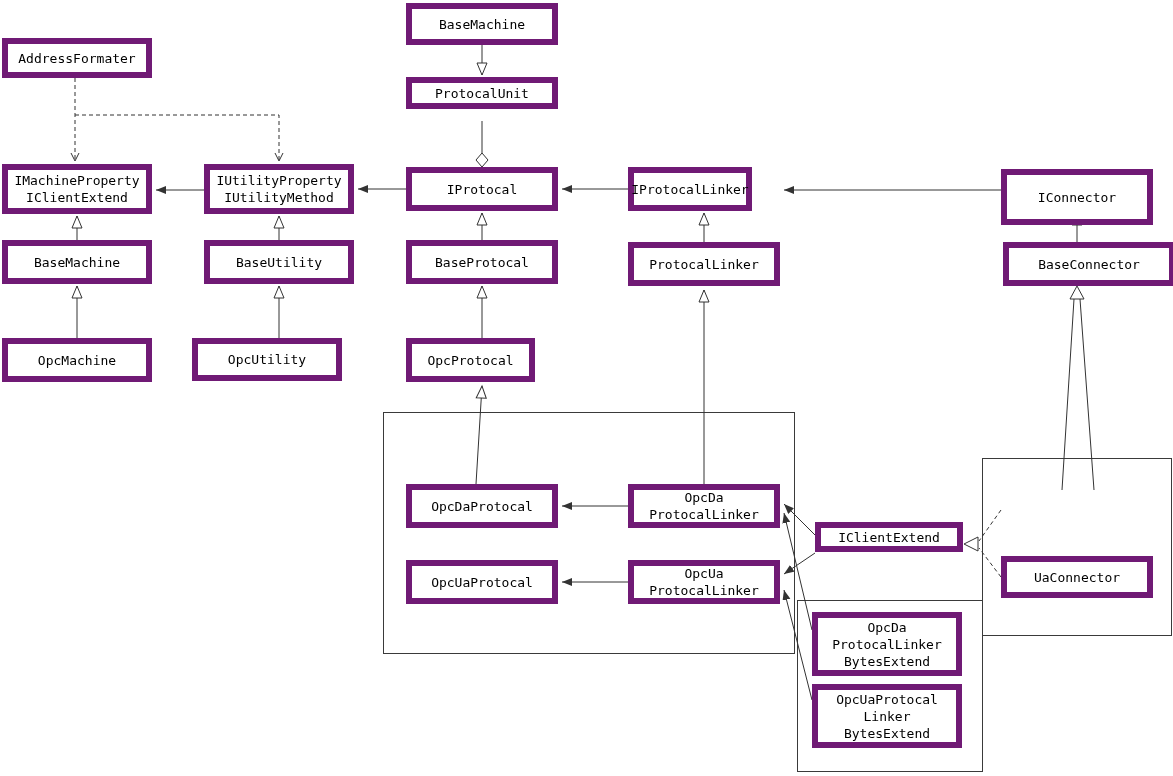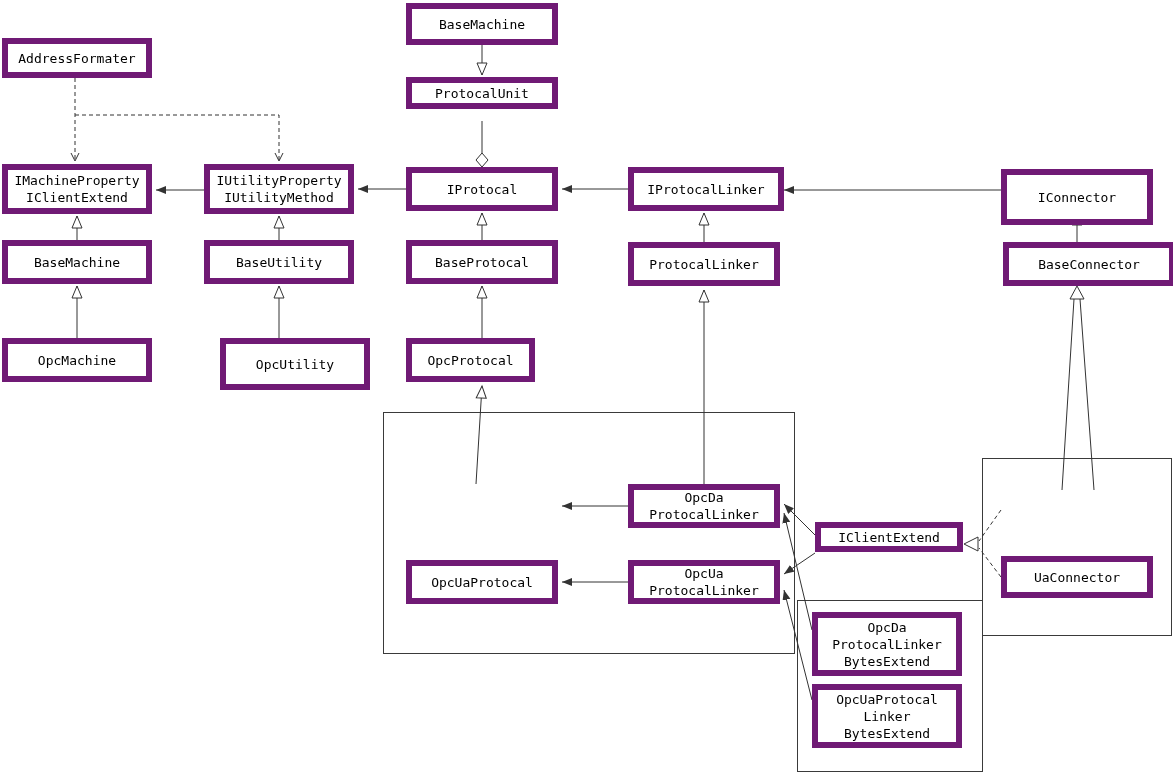--- a/index.html
+++ b/index.html
@@ -131,40 +131,41 @@
   <div class="box" style="left:2px;top:38px;width:150px;height:40px">AddressFormater</div>
 
   <div class="box" style="left:2px;top:164px;width:150px;height:50px">IMachineProperty
 IClientExtend</div>
 
   <div class="box" style="left:204px;top:164px;width:150px;height:50px">IUtilityProperty
 IUtilityMethod</div>
 
   <div class="box" style="left:406px;top:167px;width:152px;height:44px">IProtocal</div>
 
-  <div class="box" style="left:628px;top:167px;width:156px;height:44px">IProtocalLinker</div>
+  <div class="box" style="left:628px;top:167px;width:124px;height:44px">IProtocalLinker</div>
 
   <div class="box" style="left:1001px;top:169px;width:152px;height:56px">IConnector</div>
 
   <div class="box" style="left:2px;top:240px;width:150px;height:44px">BaseMachine</div>
 
   <div class="box" style="left:406px;top:240px;width:152px;height:44px">BaseProtocal</div>
 
   <div class="box" style="left:204px;top:240px;width:150px;height:44px">BaseUtility</div>
 
   <div class="box" style="left:628px;top:242px;width:152px;height:44px">ProtocalLinker</div>
 
   <div class="box" style="left:1003px;top:242px;width:172px;height:44px">BaseConnector</div>
 
   <div class="box" style="left:2px;top:338px;width:150px;height:44px">OpcMachine</div>
 
-  <div class="box" style="left:220px;top:338px;width:150px;height:52px">OpcUtility</div>
+  <div class="box" style="left:192px;top:338px;width:150px;height:43px">OpcUtility</div>
 
   <div class="box" style="left:406px;top:338px;width:129px;height:44px">OpcProtocal</div>
 
+  <div class="box" style="left:406px;top:484px;width:152px;height:44px">OpcDaProtocal</div>
 
   <div class="box" style="left:628px;top:484px;width:152px;height:44px">OpcDa
 ProtocalLinker</div>
 
   <div class="box" style="left:406px;top:560px;width:152px;height:44px">OpcUaProtocal</div>
 
   <div class="box" style="left:628px;top:560px;width:152px;height:44px">OpcUa
 ProtocalLinker</div>
 
   <div class="box" style="left:815px;top:522px;width:148px;height:30px">IClientExtend</div>

